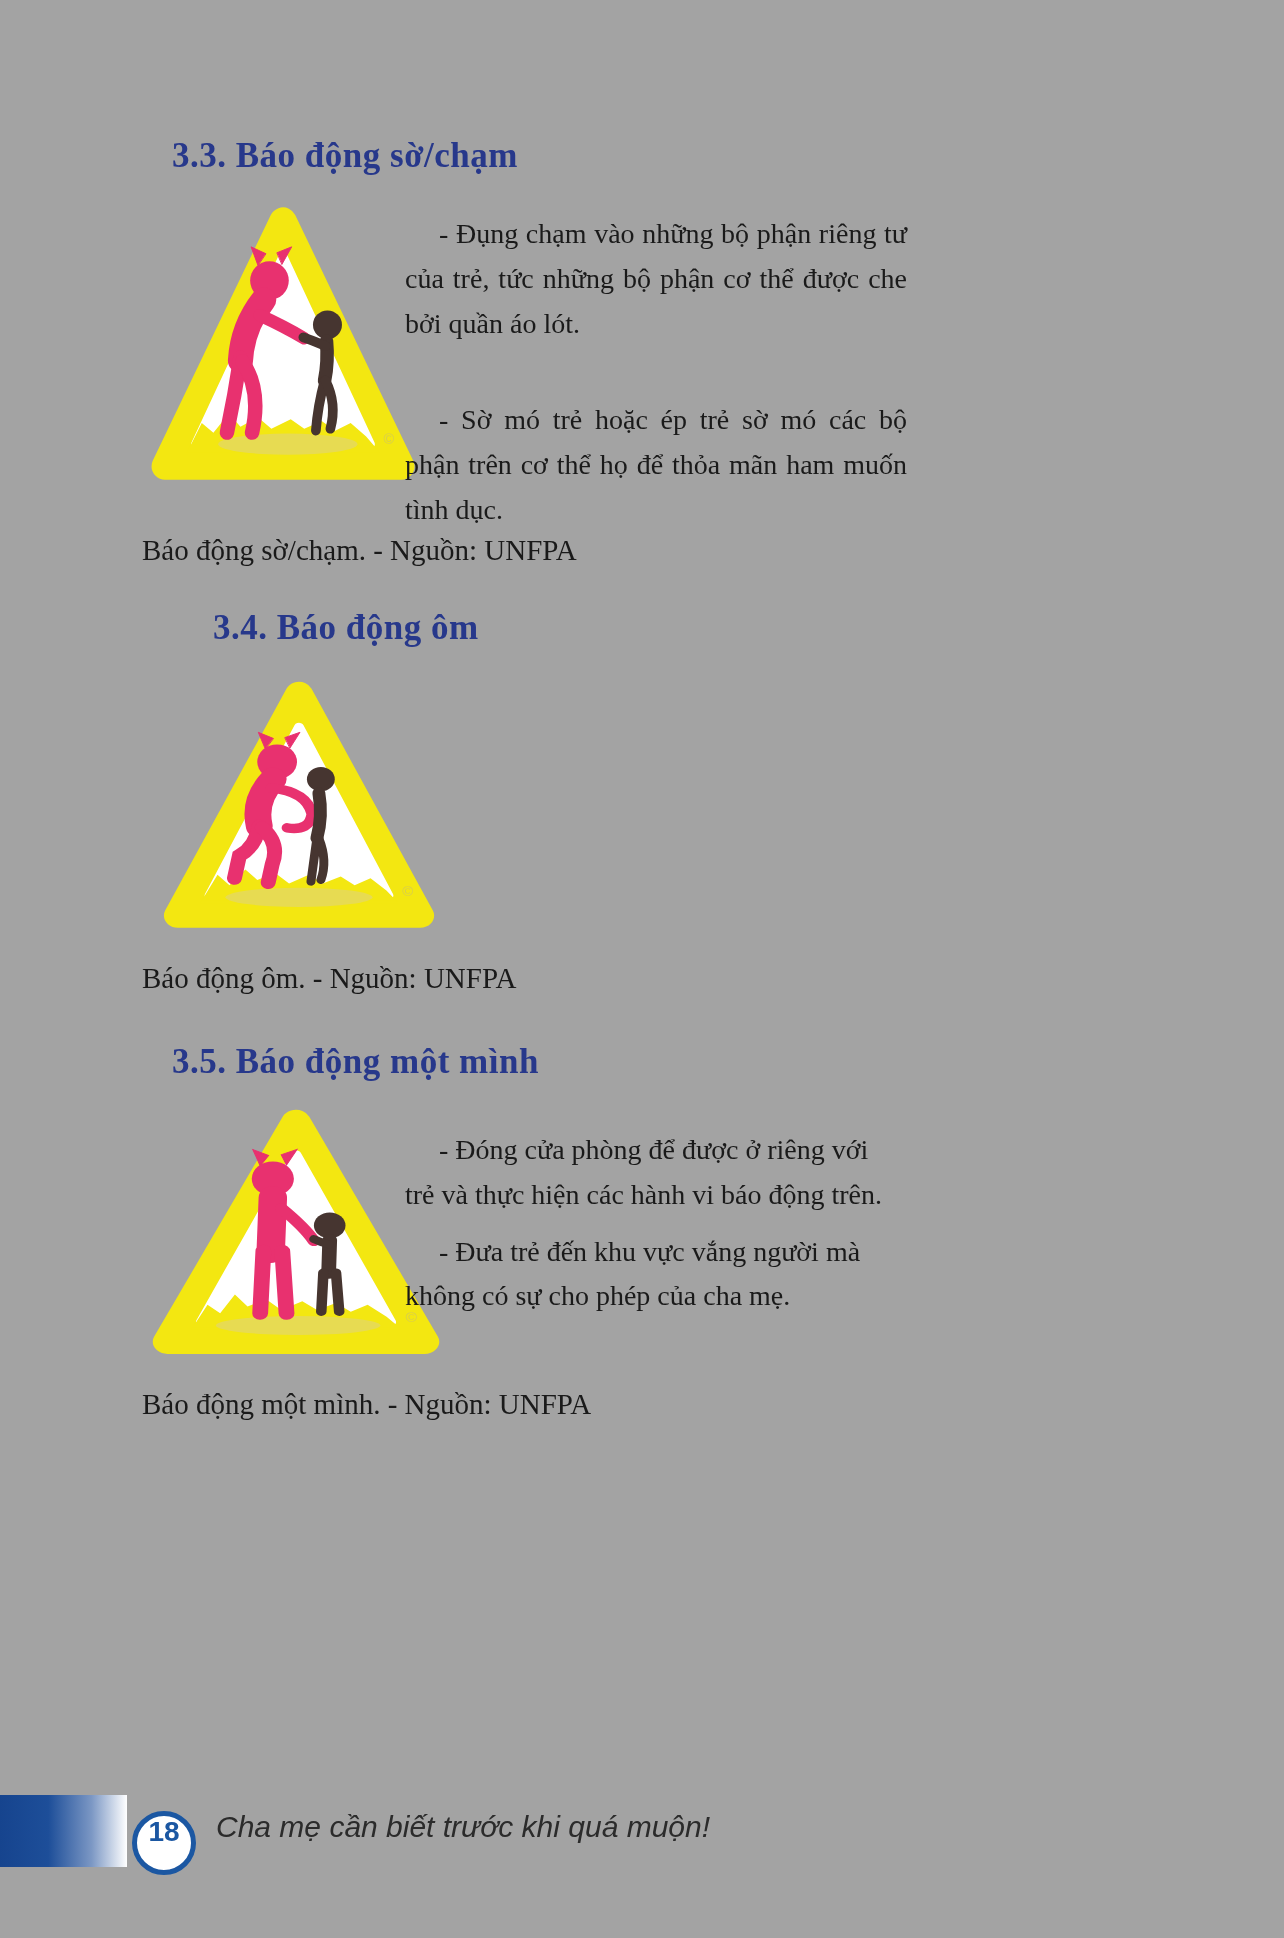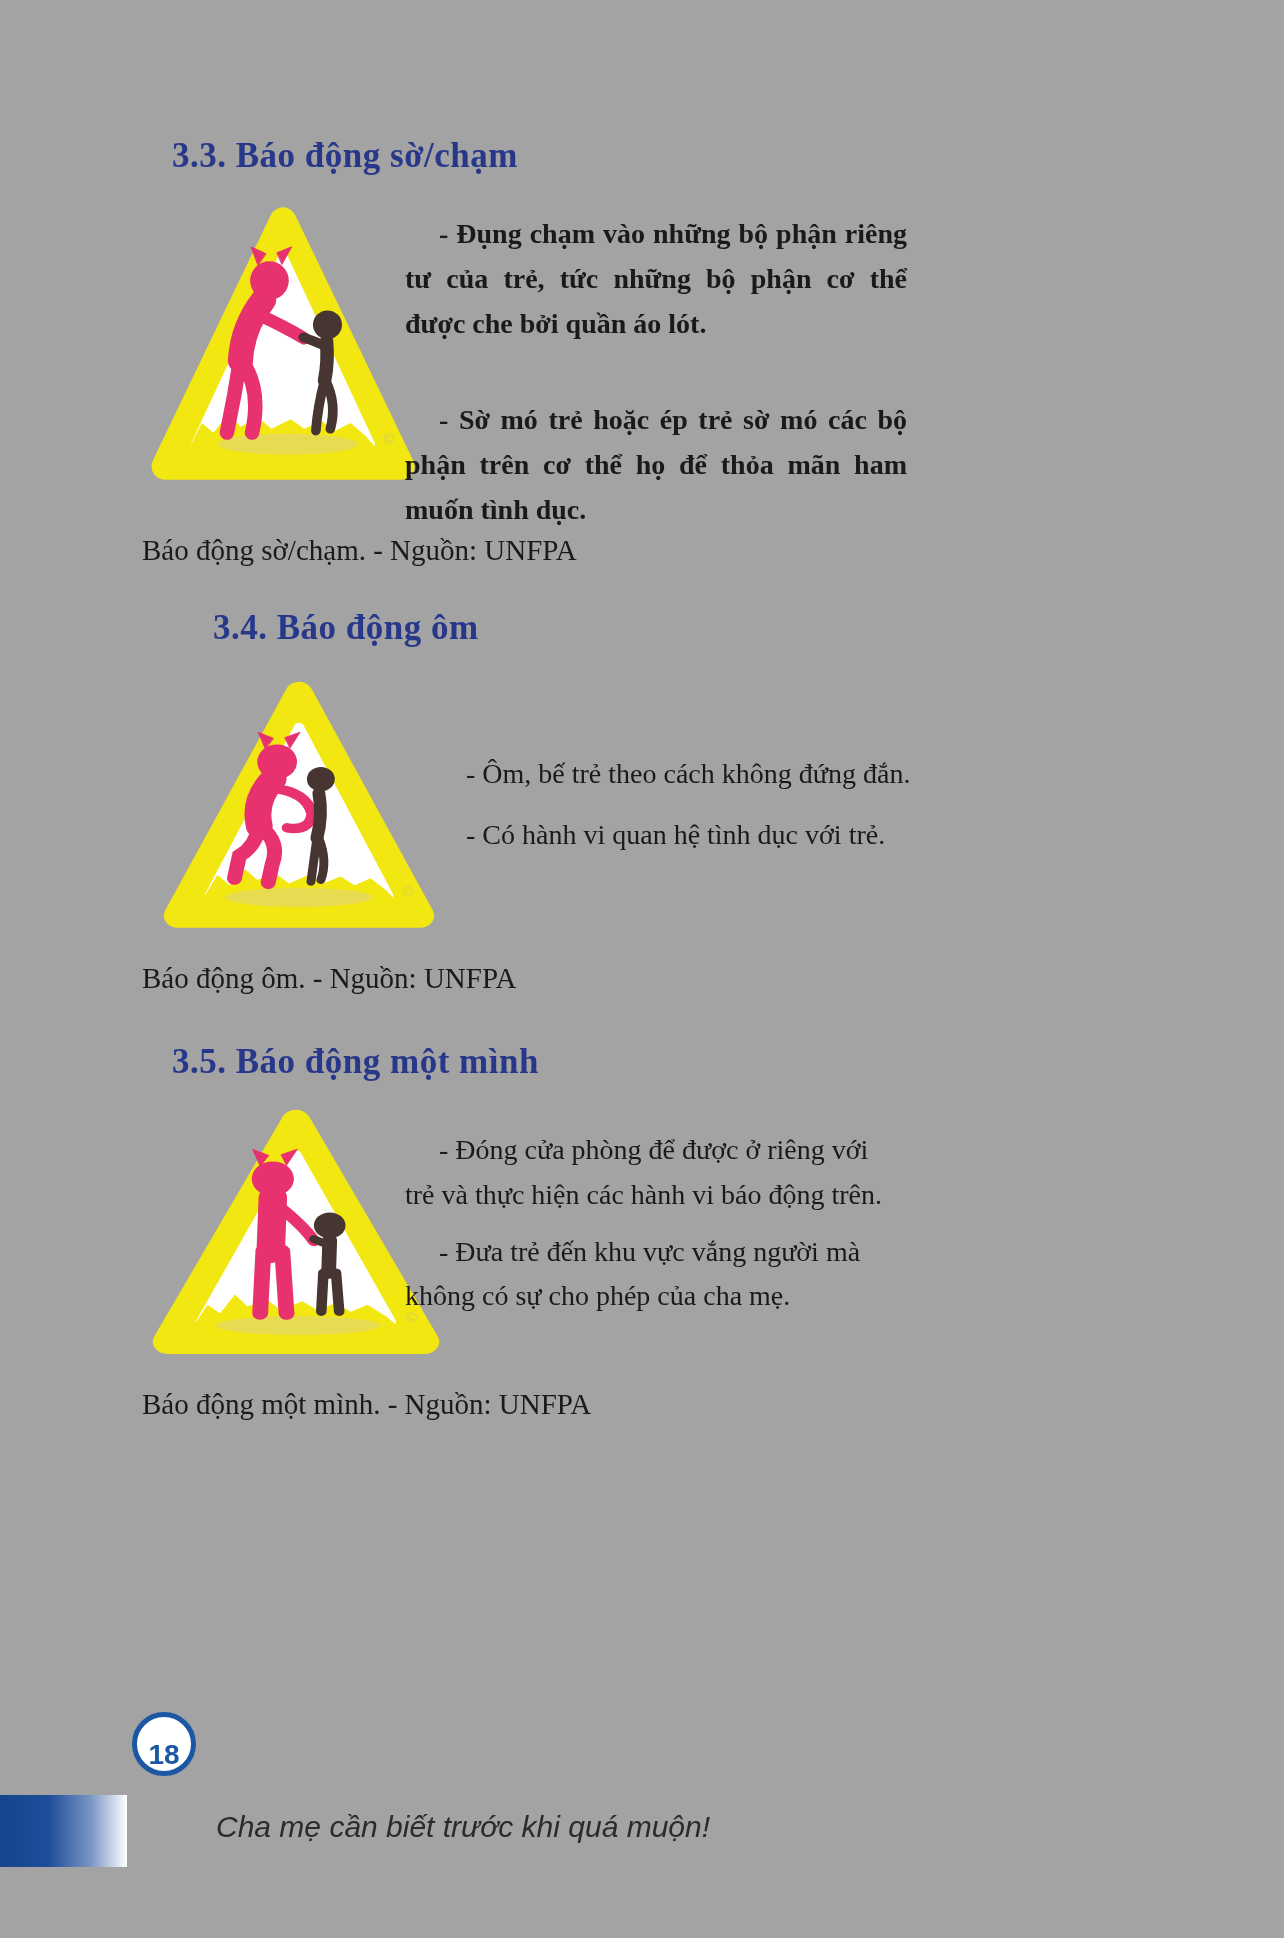--- a/index.html
+++ b/index.html
@@ -23,45 +23,45 @@
   }
   .body-text {
     position:absolute;
     font-size:28px;
     line-height:1.6;
   }
   .body-text p {
     margin:0;
     text-indent:34px;
   }
-  .justified p { text-align:justify;font-weight:bold; }
+  .justified p { text-align:justify; }
   .sec1 p + p { margin-top:52px; }
   .sec2 p + p { margin-top:16px; }
   .sec3 p + p { margin-top:12px; }
   .caption {
     position:absolute;
     font-size:29px;
     color:#1a1a1a;
     white-space:nowrap;
   }
   .tri-illustration { position:absolute; }
   .footer-bar {
     position:absolute;
     left:0; top:1795px;
     width:127px; height:72px;
     background:linear-gradient(90deg,#16448e 0%,#1d4e99 38%,#7b97c4 72%,#ffffff 100%);
   }
   .page-number-circle {
     position:absolute;
-    left:132px; top:1712px;
+    left:132px; top:1811px;
     width:54px; height:54px;
     background:#ffffff;
     border:5px solid #1b57a2;
     border-radius:50%;
-    display:flex; align-items:flex-end; justify-content:center;
+    display:flex; align-items:flex-start; justify-content:center;
     font-family:"Liberation Sans", sans-serif;
     font-weight:bold;
     font-size:28px;
     color:#1b57a2;
   }
   .footer-tagline {
     position:absolute;
     left:216px; top:1810px;
     font-family:"Liberation Sans", sans-serif;
     font-style:italic;
@@ -134,24 +134,20 @@
       <g fill="#463530" stroke="#463530" stroke-linecap="round">
         <circle cx="172" cy="128" r="14" stroke="none"></circle>
         <path d="M170 144 Q174 170 168 196" fill="none" stroke-width="13"></path>
         <path d="M168 196 L162 246" fill="none" stroke-width="9"></path>
         <path d="M170 196 Q179 222 172 244" fill="none" stroke-width="9"></path>
       </g>
       <text x="254" y="262" font-size="15" fill="#d8cd4d" font-family="Liberation Sans, sans-serif">©</text>
     </svg>
   </div>
 
-  <div class="body-text sec2" style="left:432px; top:752px; width:480px;">
-    <p>- Ôm, bế trẻ theo cách không đứng đắn.</p>
-    <p>- Có hành vi quan hệ tình dục với trẻ.</p>
-  </div>
 
   <div class="caption" style="left:142px; top:962px;">Báo động ôm. - Nguồn: UNFPA</div>
 
   <h2 class="section-heading" style="left:172px; top:1042px;">3.5. Báo động một mình</h2>
 
   <div class="tri-illustration" style="left:138px; top:1096px;">
     <svg width="316" height="276" viewBox="0 0 300 320" preserveAspectRatio="none">
       <path d="M150 30 L272 285 L28 285 Z" fill="#f3e711" stroke="#f3e711" stroke-width="28" stroke-linejoin="round"></path>
       <path d="M150 68 L240 262 L60 262 Z" fill="#ffffff" stroke="#ffffff" stroke-width="10" stroke-linejoin="round"></path>
       <path d="M52 268 L66 242 L78 252 L92 230 L104 244 L122 236 L136 248 L156 238 L170 248 L188 240 L202 250 L218 242 L236 256 L248 268 Z" fill="#f3e711"></path>

